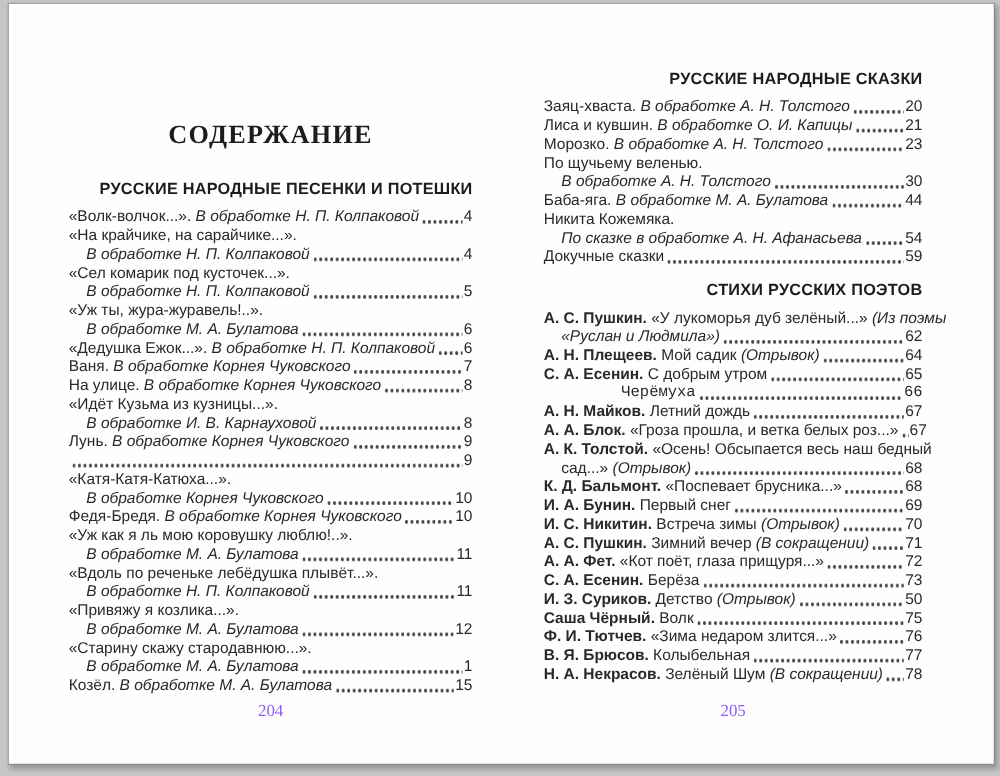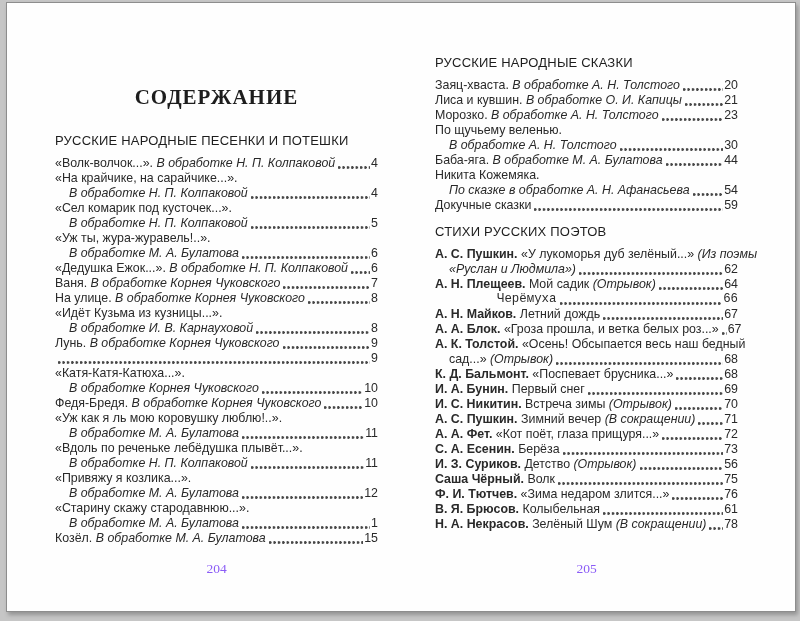--- a/index.html
+++ b/index.html
@@ -23,24 +23,25 @@
   .col-right { left:428px; top:52px; width:303px; }
 
   .contents-title {
     font-family:"Liberation Serif", serif;
     font-size:21px; font-weight:bold;
     letter-spacing:1px;
     text-align:center;
     color:#1d1d1d;
     line-height:24px;
     margin-bottom:24px;
+    margin-top:10px;
   }
   .section-heading {
-    font-size:13px; font-weight:normal;
-    text-align:left;
+    font-size:13px; font-weight:bold;
+    text-align:right;
     color:#1d1d1d;
     line-height:16px;
     margin-bottom:7px;
     letter-spacing:0.2px;
   }
   .col-right .section-heading.second { margin-top:11px; }
 
   .toc { font-size:12.4px; color:#292929; }
   .line {
     display:flex;
@@ -252,20 +253,25 @@
         <div class="line ind1">
           <span class="txt"><span class="it">«Руслан и Людмила»)</span></span>
           <span class="leader"></span>
           <span class="pg">62</span>
         </div>
         <div class="line">
           <span class="txt"><span class="bd">А. Н. Плещеев.</span><span> Мой садик </span><span class="it">(Отрывок)</span></span>
           <span class="leader"></span>
           <span class="pg">64</span>
         </div>
+        <div class="line">
+          <span class="txt"><span class="bd">С. А. Есенин.</span><span> С добрым утром</span></span>
+          <span class="leader"></span>
+          <span class="pg">65</span>
+        </div>
         <div class="line ind2">
           <span class="txt"><span>Черёмуха</span></span>
           <span class="leader"></span>
           <span class="pg">66</span>
         </div>
         <div class="line">
           <span class="txt"><span class="bd">А. Н. Майков.</span><span> Летний дождь</span></span>
           <span class="leader"></span>
           <span class="pg">67</span>
         </div>
@@ -308,36 +314,36 @@
           <span class="pg">72</span>
         </div>
         <div class="line">
           <span class="txt"><span class="bd">С. А. Есенин.</span><span> Берёза</span></span>
           <span class="leader"></span>
           <span class="pg">73</span>
         </div>
         <div class="line">
           <span class="txt"><span class="bd">И. З. Суриков.</span><span> Детство </span><span class="it">(Отрывок)</span></span>
           <span class="leader"></span>
-          <span class="pg">56</span>
+          <span class="pg">50</span>
         </div>
         <div class="line">
           <span class="txt"><span class="bd">Саша Чёрный.</span><span> Волк</span></span>
           <span class="leader"></span>
           <span class="pg">75</span>
         </div>
         <div class="line">
           <span class="txt"><span class="bd">Ф. И. Тютчев.</span><span> «Зима недаром злится...»</span></span>
           <span class="leader"></span>
           <span class="pg">76</span>
         </div>
         <div class="line">
           <span class="txt"><span class="bd">В. Я. Брюсов.</span><span> Колыбельная</span></span>
           <span class="leader"></span>
-          <span class="pg">61</span>
+          <span class="pg">77</span>
         </div>
         <div class="line">
           <span class="txt"><span class="bd">Н. А. Некрасов.</span><span> Зелёный Шум </span><span class="it">(В сокращении)</span></span>
           <span class="leader"></span>
           <span class="pg">78</span>
         </div>
       </div>
   </div>
 
   <div class="pagenum pagenum-left">204</div>

